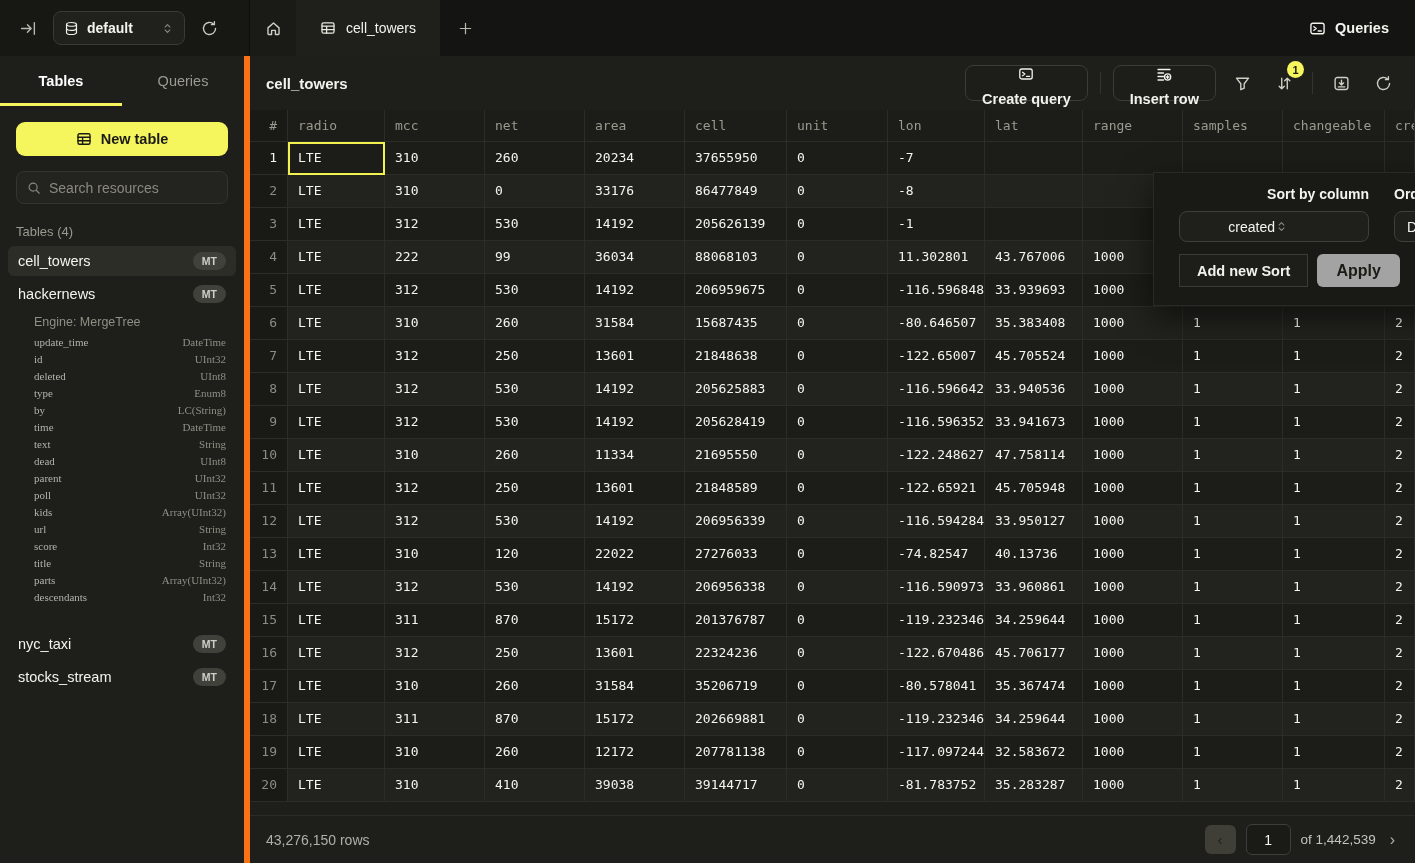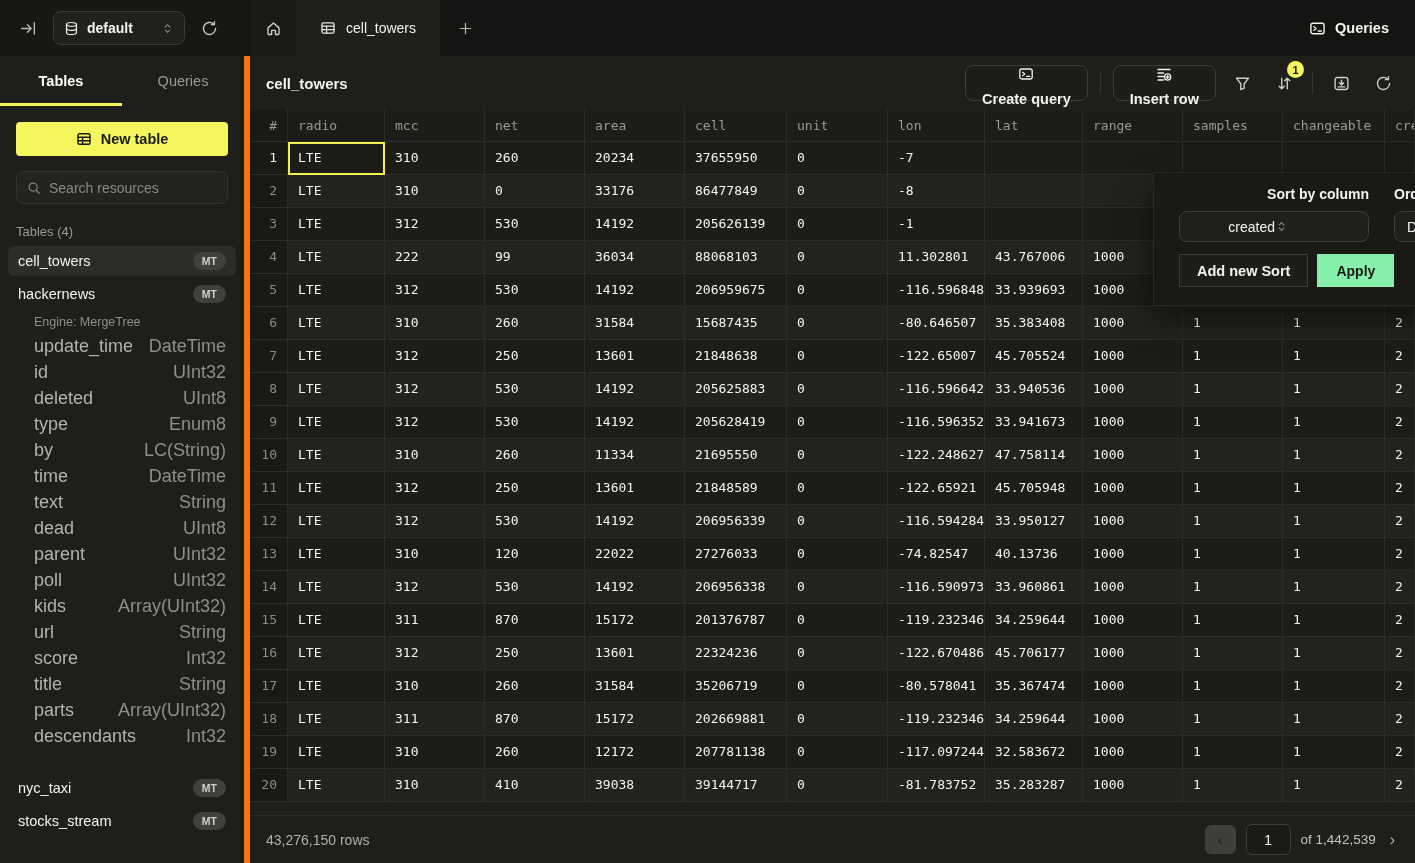--- a/index.html
+++ b/index.html
@@ -28,32 +28,32 @@
 
   
   .shell { display:flex; height:807px; }
 
   
   .sidebar { width:250px; background:#1e1e1b; border-right:6px solid #f97316; display:flex; flex-direction:column; }
   .side-tabs { height:50px; display:flex; }
   .side-tab { width:125px; display:flex; align-items:center; justify-content:center; font-size:14.5px; color:#9a9a91; cursor:pointer; position:relative; }
   .side-tab.active { color:#ffffff; font-weight:600; }
   .side-tab.active::after { content:""; position:absolute; left:0; right:0; bottom:0; height:3px; background:#f5f55e; }
-  .new-table-btn { margin:16px 16px 0; height:34px; border-radius:4px; background:#f5f55e; color:#1b1b15; font-size:14.5px; font-weight:600; display:flex; align-items:center; justify-content:center; gap:9px; cursor:pointer; }
+  .new-table-btn { margin:16px 16px 0; height:34px; border-radius:9px; background:#f5f55e; color:#1b1b15; font-size:14.5px; font-weight:600; display:flex; align-items:center; justify-content:center; gap:9px; cursor:pointer; }
   .search-box { margin:15px 16px 0; height:33px; border:1px solid #35352f; border-radius:8px; background:#232320; display:flex; align-items:center; padding:0 10px; gap:8px; color:#8a8a80; }
   .search-box input { background:transparent; border:none; outline:none; color:#fdba74; font-size:14px; width:100%; font-family:"Liberation Sans",sans-serif; }
   .search-box input::placeholder { color:#8a8a80; }
   .side-section { margin:20px 16px 4px; font-size:13px; color:#9a9a90; }
   .tables-list { padding:0 8px; overflow:hidden; }
   .tbl-item { height:30px; margin-top:3px; display:flex; align-items:center; padding:0 10px; border-radius:6px; cursor:pointer; color:#f4f4ee; font-size:14.5px; }
   .tbl-item.selected { background:#2d2d27; }
   .tbl-item .tname { flex:1; }
   .mt-badge { background:#41413b; color:#cfcfc7; font-size:10.5px; font-weight:600; border-radius:9px; padding:3px 9px; }
   .engine-line { padding:6px 0 4px 26px; font-size:12.5px; color:#8f8f86; }
-  .col-row { display:flex; justify-content:space-between; padding:2.5px 10px 2.5px 26px; font-family:Liberation Sans, sans-serif; font-size:18px; }
+  .col-row { display:flex; justify-content:space-between; padding:2.5px 10px 2.5px 26px; font-family:Liberation Serif, serif; font-size:11px; }
   .col-row .cname { color:#b3b3ab; }
   .col-row .ctype { color:#8f8f86; }
   .cols-block { margin-bottom:24px; }
 
   
   .main { flex:1; background:#1e1e1b; display:flex; flex-direction:column; position:relative; }
   .main-header { height:54px; display:flex; align-items:center; padding:0 16px; }
   .page-title { font-size:15px; font-weight:700; }
   .toolbar { margin-left:auto; display:flex; align-items:center; gap:10px; }
   .btn { height:36px; display:flex; align-items:center; gap:9px; padding:0 16px; border:1px solid #3c3c36; border-radius:8px; background:#1d1d1a; color:#f2f2ec; font-size:14.5px; font-weight:600; cursor:pointer;flex-direction:column; }
@@ -87,21 +87,21 @@
   .sp-inner { padding:13px 0 0 25px; }
   .sp-row1 { display:flex; }
   .sp-col1 { width:190px; margin-right:25px;text-align:right; }
   .sp-col2 { width:200px; }
   .sp-label { font-size:14px; font-weight:700; color:#f4f4ee; margin-bottom:9px; }
   .sp-select { height:31px; border:1px solid #3f3f39; border-radius:8px; background:#1f1f1c; display:flex; align-items:center; padding:0 10px 0 12px; color:#f4f4ee; font-size:14px; cursor:pointer; }
   .sp-select span { flex:1; }
   .sp-select .chev { color:#8d8d84; }
   .sp-row2 { display:flex; gap:9px; margin-top:12px; }
   .sp-addsort { height:33px; padding:0 17px; border:1px solid #3c3c36; border-radius:0; background:#1d1d1a; color:#f2f2ec; font-size:14.5px; font-weight:600; display:flex; align-items:center; cursor:pointer; }
-  .sp-apply { height:33px; padding:0 19px; border-radius:0; background:#86efac; color:#1b1b15; font-size:14px; font-weight:600; display:flex; align-items:center; cursor:pointer; }
+  .sp-apply { height:33px; padding:0 19px; border-radius:6px; background:#a3a3a3; color:#1b1b15; font-size:16px; font-weight:600; display:flex; align-items:center; cursor:pointer; }
 </style>
 </head>
 <body>
 
 <div class="topbar">
   <div class="topbar-left">
     <span class="collapse-btn">
       <svg class="icon" width="17" height="17" viewBox="0 0 16 16">
           <path d="M1.5 8h8.5M7 4.5 10.5 8 7 11.5M13.5 2.5v11"></path>
         </svg>

